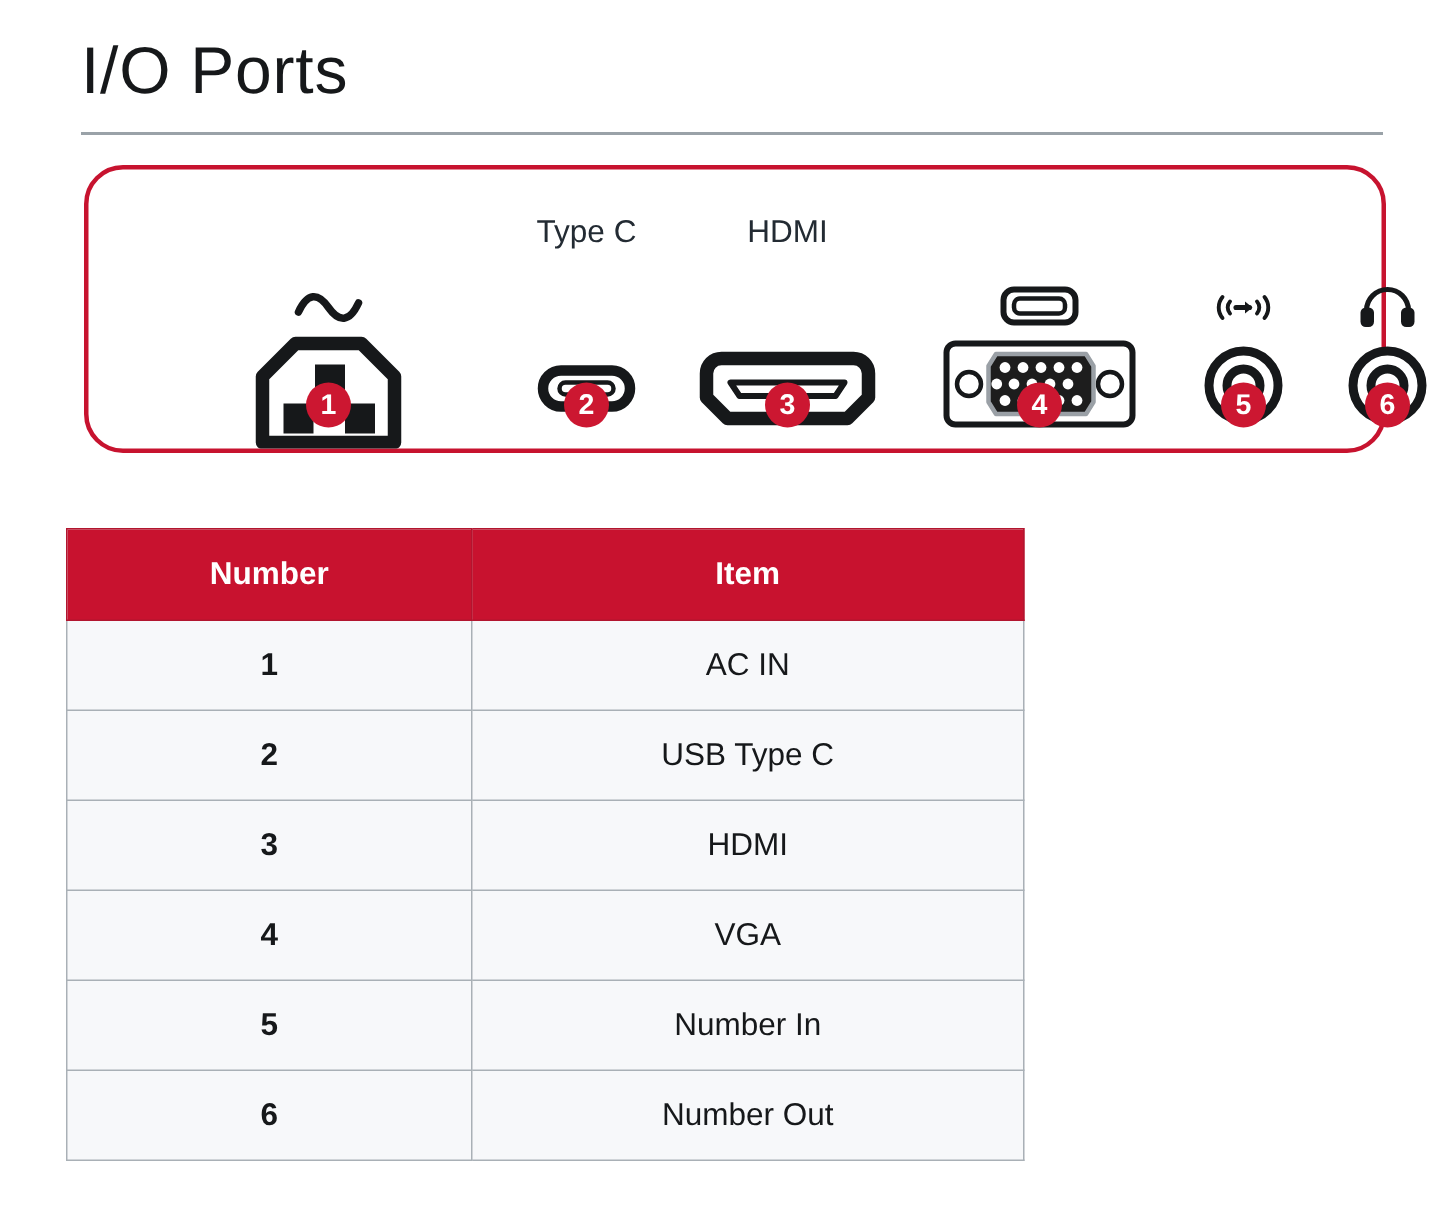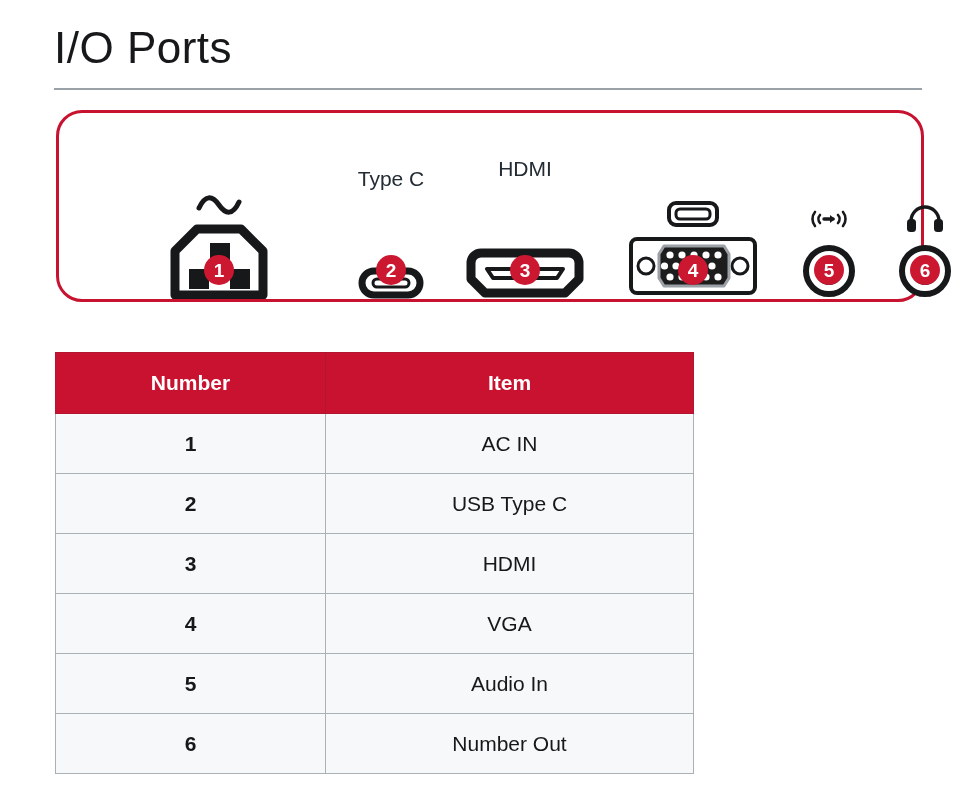--- a/index.html
+++ b/index.html
@@ -55,21 +55,21 @@
     width: 100%;
     height: 100%;
   }
   .port {
     position: absolute;
     top: 0;
     height: 100%;
     display: flex;
     flex-direction: column;
     align-items: center;
-    justify-content: flex-end;
+    justify-content: flex-start;
   }
   .port-label {
     font-size: 21px;
     line-height: 24px;
     color: #232b33;
     height: 26px;
     margin-top: 30px;
     white-space: nowrap;
   }
   .port-label.blank { color: transparent; }
@@ -108,21 +108,21 @@
   .port-1 { left: 80px;  width: 160px; }
   .port-2 { left: 258px; width: 148px; }
   .port-3 { left: 392px; width: 148px; }
   .port-4 { left: 516px; width: 236px; }
   .port-5 { left: 700px; width: 140px; }
   .port-6 { left: 796px; width: 140px; }
 
   
   .io-table {
     position: absolute;
-    left: 55px;
+    left: 44px;
     top: 352px;
     width: 632px;
     border-collapse: collapse;
     table-layout: fixed;
     border-radius: 23px;
   }
   .io-table th, .io-table td {
     border: 1px solid #a9b0b6;
     text-align: center;
     vertical-align: middle;
@@ -297,20 +297,20 @@
     <tr>
       <td class="num">3</td>
       <td>HDMI</td>
     </tr>
     <tr>
       <td class="num">4</td>
       <td>VGA</td>
     </tr>
     <tr>
       <td class="num">5</td>
-      <td>Audio In</td>
+      <td>Number In</td>
     </tr>
     <tr>
       <td class="num">6</td>
       <td>Number Out</td>
     </tr>
   </tbody>
 </table>
 
 </body></html>

